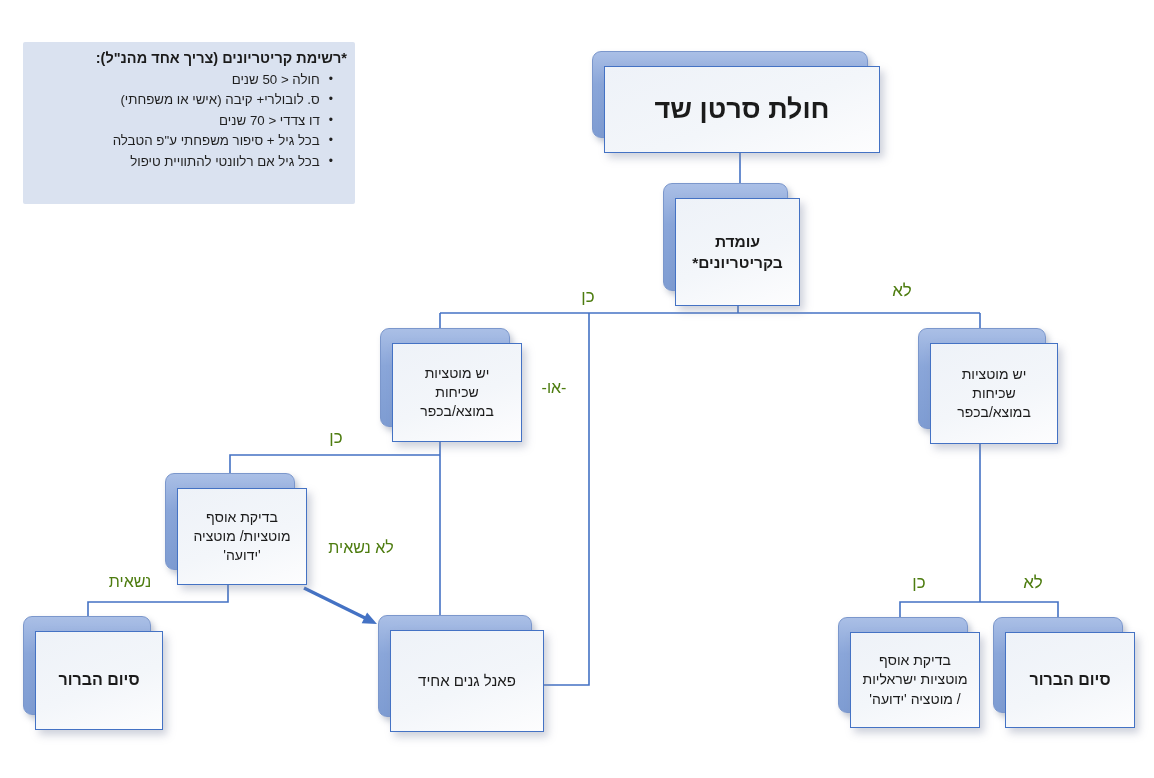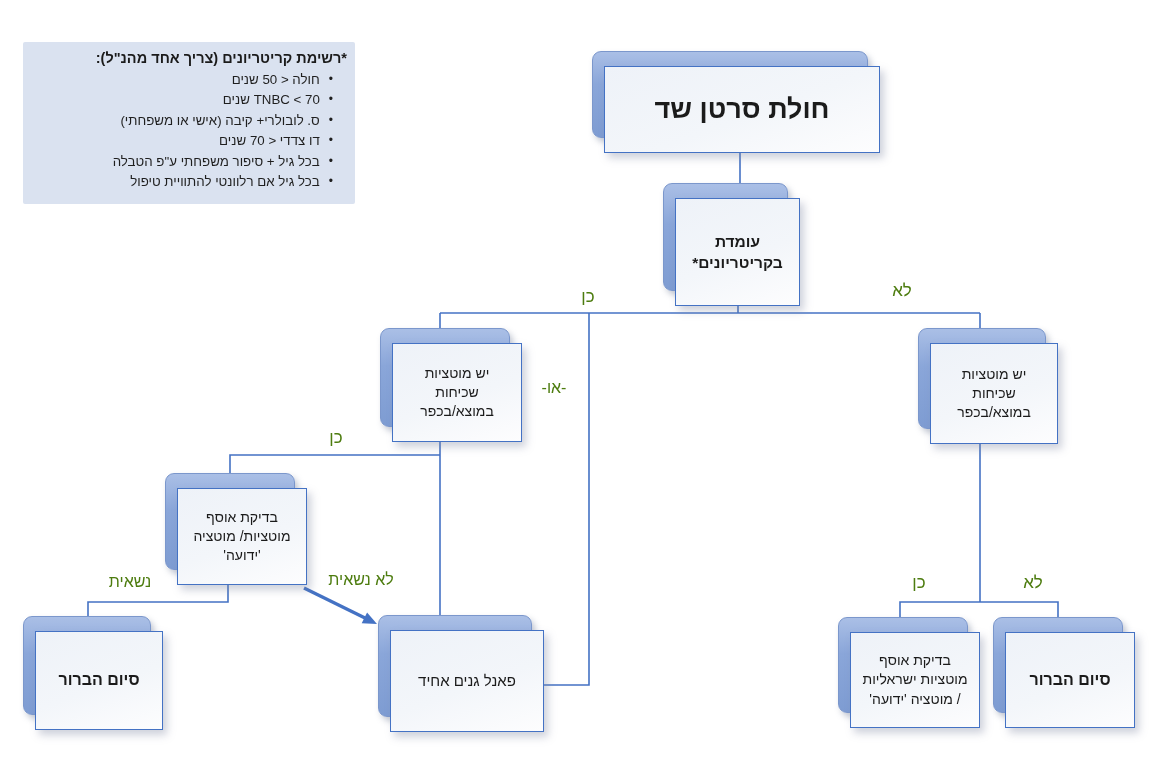--- a/index.html
+++ b/index.html
@@ -75,21 +75,20 @@
     <path d="M304 588 L365 618" stroke-width="3.4"></path>
   </g>
   <polygon points="523,685 538,677.5 538,692.5" fill="#4472c4"></polygon>
   <polygon points="377,624 361.7,623.2 367.1,612.4" fill="#4472c4"></polygon>
 </svg>
 
 <div class="criteria-panel">
   <div class="criteria-title">*רשימת קריטריונים (צריך אחד מהנ"ל):</div>
   <ul class="criteria-list">
     <li>חולה &lt; 50 שנים</li>
-    <li>TNBC &lt; 70 שנים</li>
     <li>ס. לובולרי+ קיבה (אישי או משפחתי)</li>
     <li>דו צדדי &lt; 70 שנים</li>
     <li>בכל גיל + סיפור משפחתי ע"פ הטבלה</li>
     <li>בכל גיל אם רלוונטי להתוויית טיפול</li>
   </ul>
 </div>
 
 <div class="node" style="left:604px;top:66px;width:276px;height:87px">
   <div class="shadow"></div>
   <div class="box">
@@ -160,15 +159,15 @@
   <div class="box">
     <div class="fs-end">סיום הברור</div>
   </div>
 </div>
 
 <div class="edge-label" style="left:588px;top:297px">כן</div>
 <div class="edge-label" style="left:902px;top:291px">לא</div>
 <div class="edge-label small" style="left:554px;top:388px">-או-</div>
 <div class="edge-label" style="left:336px;top:438px">כן</div>
 <div class="edge-label small" style="left:130px;top:582px">נשאית</div>
-<div class="edge-label small" style="left:361px;top:580px">לא נשאית</div>
+<div class="edge-label small" style="left:361px;top:548px">לא נשאית</div>
 <div class="edge-label" style="left:919px;top:583px">כן</div>
 <div class="edge-label" style="left:1033px;top:583px">לא</div>
 
 </body></html>

